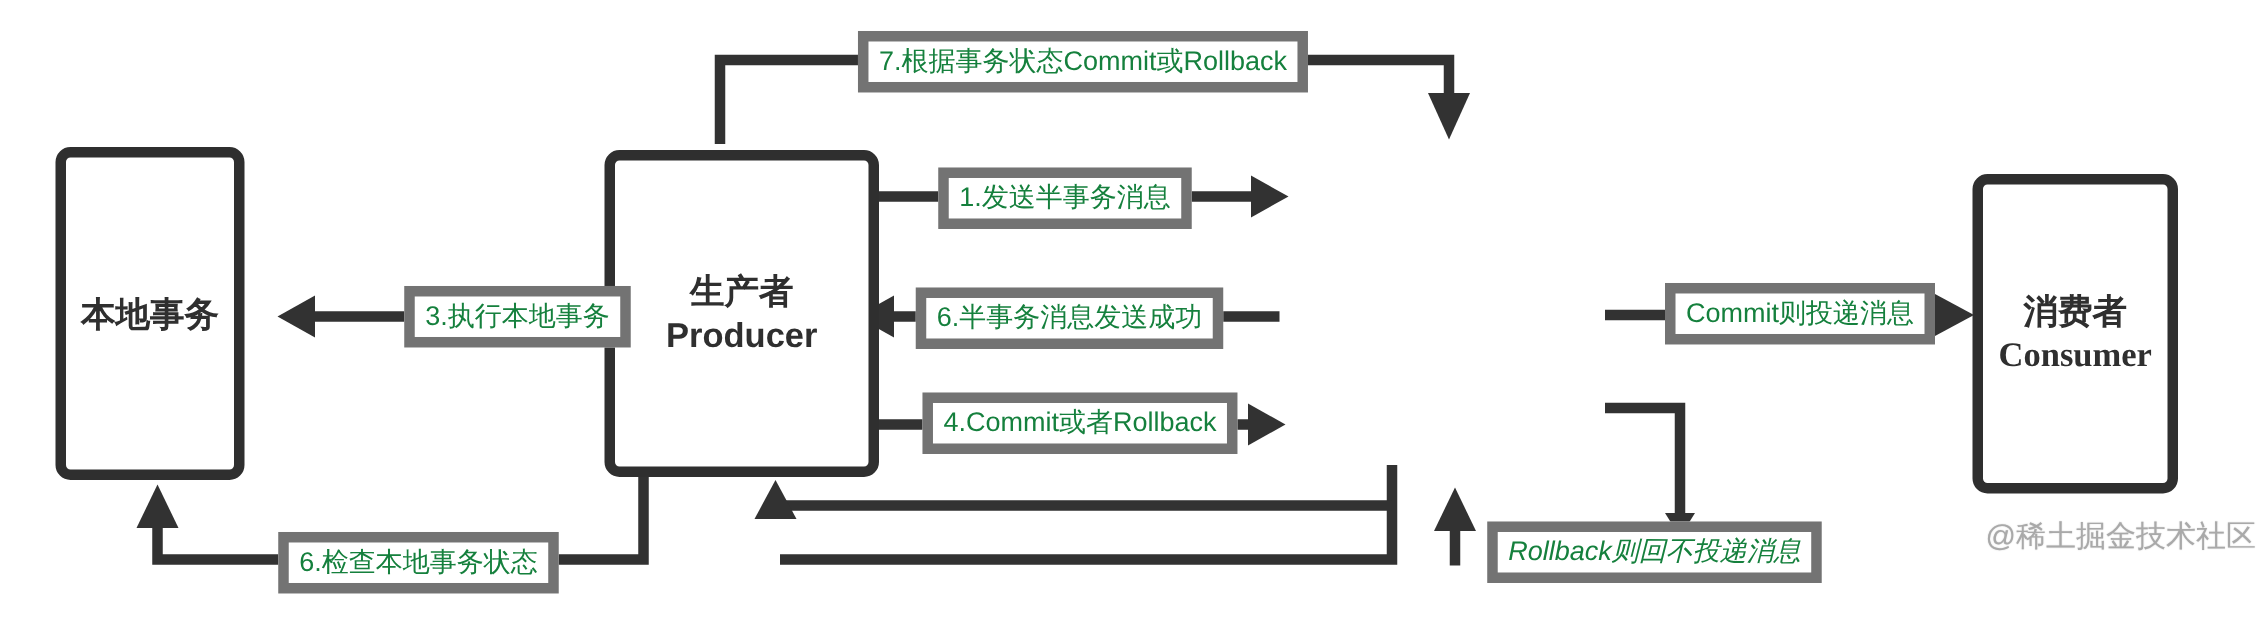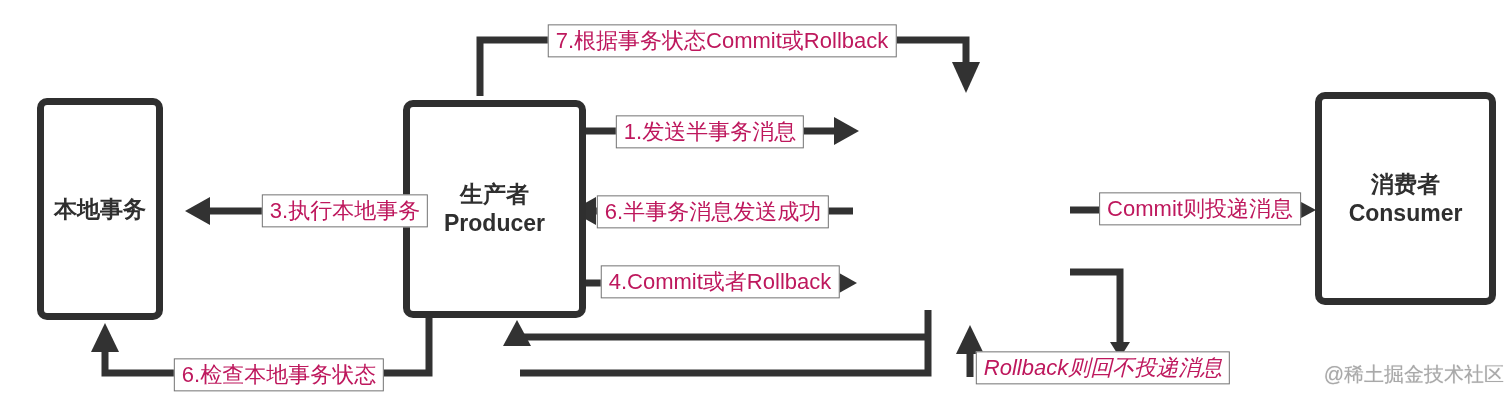--- a/index.html
+++ b/index.html
@@ -29,38 +29,38 @@
     justify-content: center;
     z-index: 2;
     color: #2f2f2f;
     font-size: 23px;
     font-weight: 600;
     line-height: 1.25;
     text-align: center;
   }
   #node-local    { left: 37px;   top: 98px;  width: 126px; height: 222px; }
   #node-producer { left: 403px;  top: 100px;  width: 183px; height: 218px; }
-  #node-consumer { left: 1315px; top: 92px; width: 181px; height: 213px; }
+  #node-consumer { left: 1315px; top: 116px; width: 137px; height: 213px; font-family: Liberation Serif, serif; }
 
   .edge-label {
     position: absolute;
     transform: translate(-50%, -50%);
     background: #ffffff;
-    border: 1px solid #737373;
-    color: #be185d;
-    font-size: 22px;
+    border: 7px solid #737373;
+    color: #15803d;
+    font-size: 18px;
     line-height: 1.15;
     padding: 3px 7px;
     white-space: nowrap;
     z-index: 3;
   }
   #watermark {
     position: absolute;
     right: 8px;
-    top: 361px;
+    top: 344px;
     z-index: 4;
     font-size: 20px;
     color: #a9a9a9;
     text-shadow: 0 0 1px #cfcfcf;
     white-space: nowrap;
     margin-left: 16px;
   }
 </style>
 </head>
 <body>

